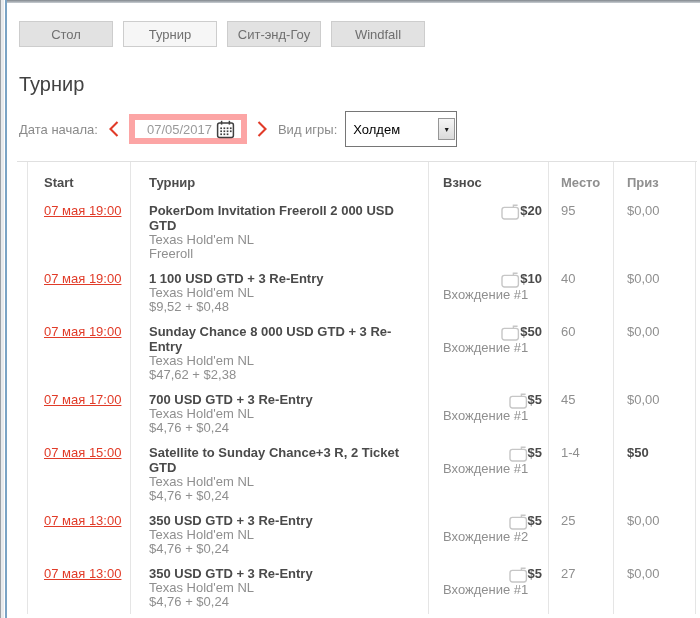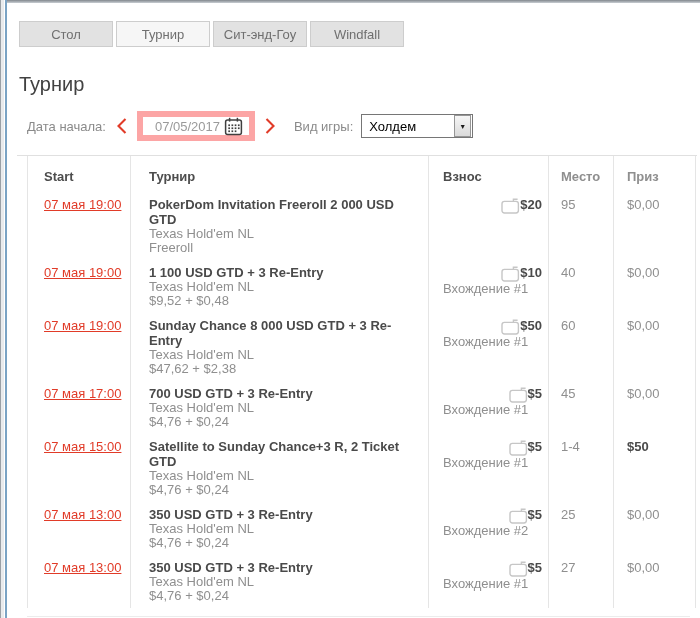--- a/index.html
+++ b/index.html
@@ -5,36 +5,36 @@
   html,body{margin:0;padding:0;overflow:hidden;}
   body{width:700px;height:618px;background:#fff;font-family:"Liberation Sans",sans-serif;}
   .window{position:relative;width:700px;height:618px;background:#fff;box-sizing:border-box;}
   .frame-top{position:absolute;top:0;left:0;right:0;height:3px;
     background:linear-gradient(#81878d,#c9ced3);z-index:3;}
   .frame-left{position:absolute;top:0;left:0;bottom:0;width:7px;z-index:3;
     background:linear-gradient(90deg,#9aa0a5 0,#9aa0a5 1px,#e9ebed 1px,#e9ebed 4px,#ffffff 4px,#ffffff 5px,#7aa3c4 5px,#7aa3c4 7px);}
   .content{position:absolute;left:7px;top:3px;right:0;bottom:0;padding-left:10px;box-sizing:border-box;}
 
   
-  .tabbar{display:flex;gap:3px;margin:18px 0 0 2px;}
+  .tabbar{display:flex;gap:10px;margin:18px 0 0 2px;}
   .tab{width:94px;height:26px;background:#e2e2e2;border:1px solid #cdcdcd;color:#6f6f6f;
     font-size:13px;font-family:inherit;cursor:pointer;padding:0;}
   .tab-active{background:#f6f6f6;}
 
   
   .page-title{font-size:20px;font-weight:400;color:#424242;margin:26px 0 0 2px;line-height:23px;}
 
   
   .filters{display:flex;align-items:center;margin:15px 0 0 2px;color:#8a8a8a;font-size:13px;}
-  .flabel{white-space:nowrap;margin-left:8px;}
+  .flabel{white-space:nowrap;}
   .chev{display:flex;align-items:center;margin:0 9px;cursor:pointer;}
   .datebox{display:flex;align-items:center;justify-content:space-between;width:118px;height:30px;
     border:6px solid #fca5a5;box-sizing:border-box;padding:0 6px 0 12px;color:#9a9a9a;cursor:pointer;background:#fff;}
   .cal{display:flex;align-items:center;cursor:pointer;}
-  .combobox{display:flex;align-items:center;width:112px;height:24px;border:1px solid #767676;
+  .combobox{display:flex;align-items:center;width:112px;height:36px;border:1px solid #767676;
     box-sizing:border-box;margin-left:8px;padding:1px;background:#fff;cursor:pointer;}
   .combo-val{flex:1;padding-left:6px;color:#000;}
   .combo-btn{width:17px;height:22px;border:1px solid #969696;box-sizing:border-box;
     background:linear-gradient(#f6f6f6,#dadada);display:flex;align-items:center;justify-content:center;
     font-size:7px;color:#1a1a1a;}
 
   .divider-top{height:1px;background:#e0e0e0;margin:14px 3px 0 0;}
   .divider-bottom{height:1px;background:#ececec;margin:8px 10px 0 10px;}
 
   

